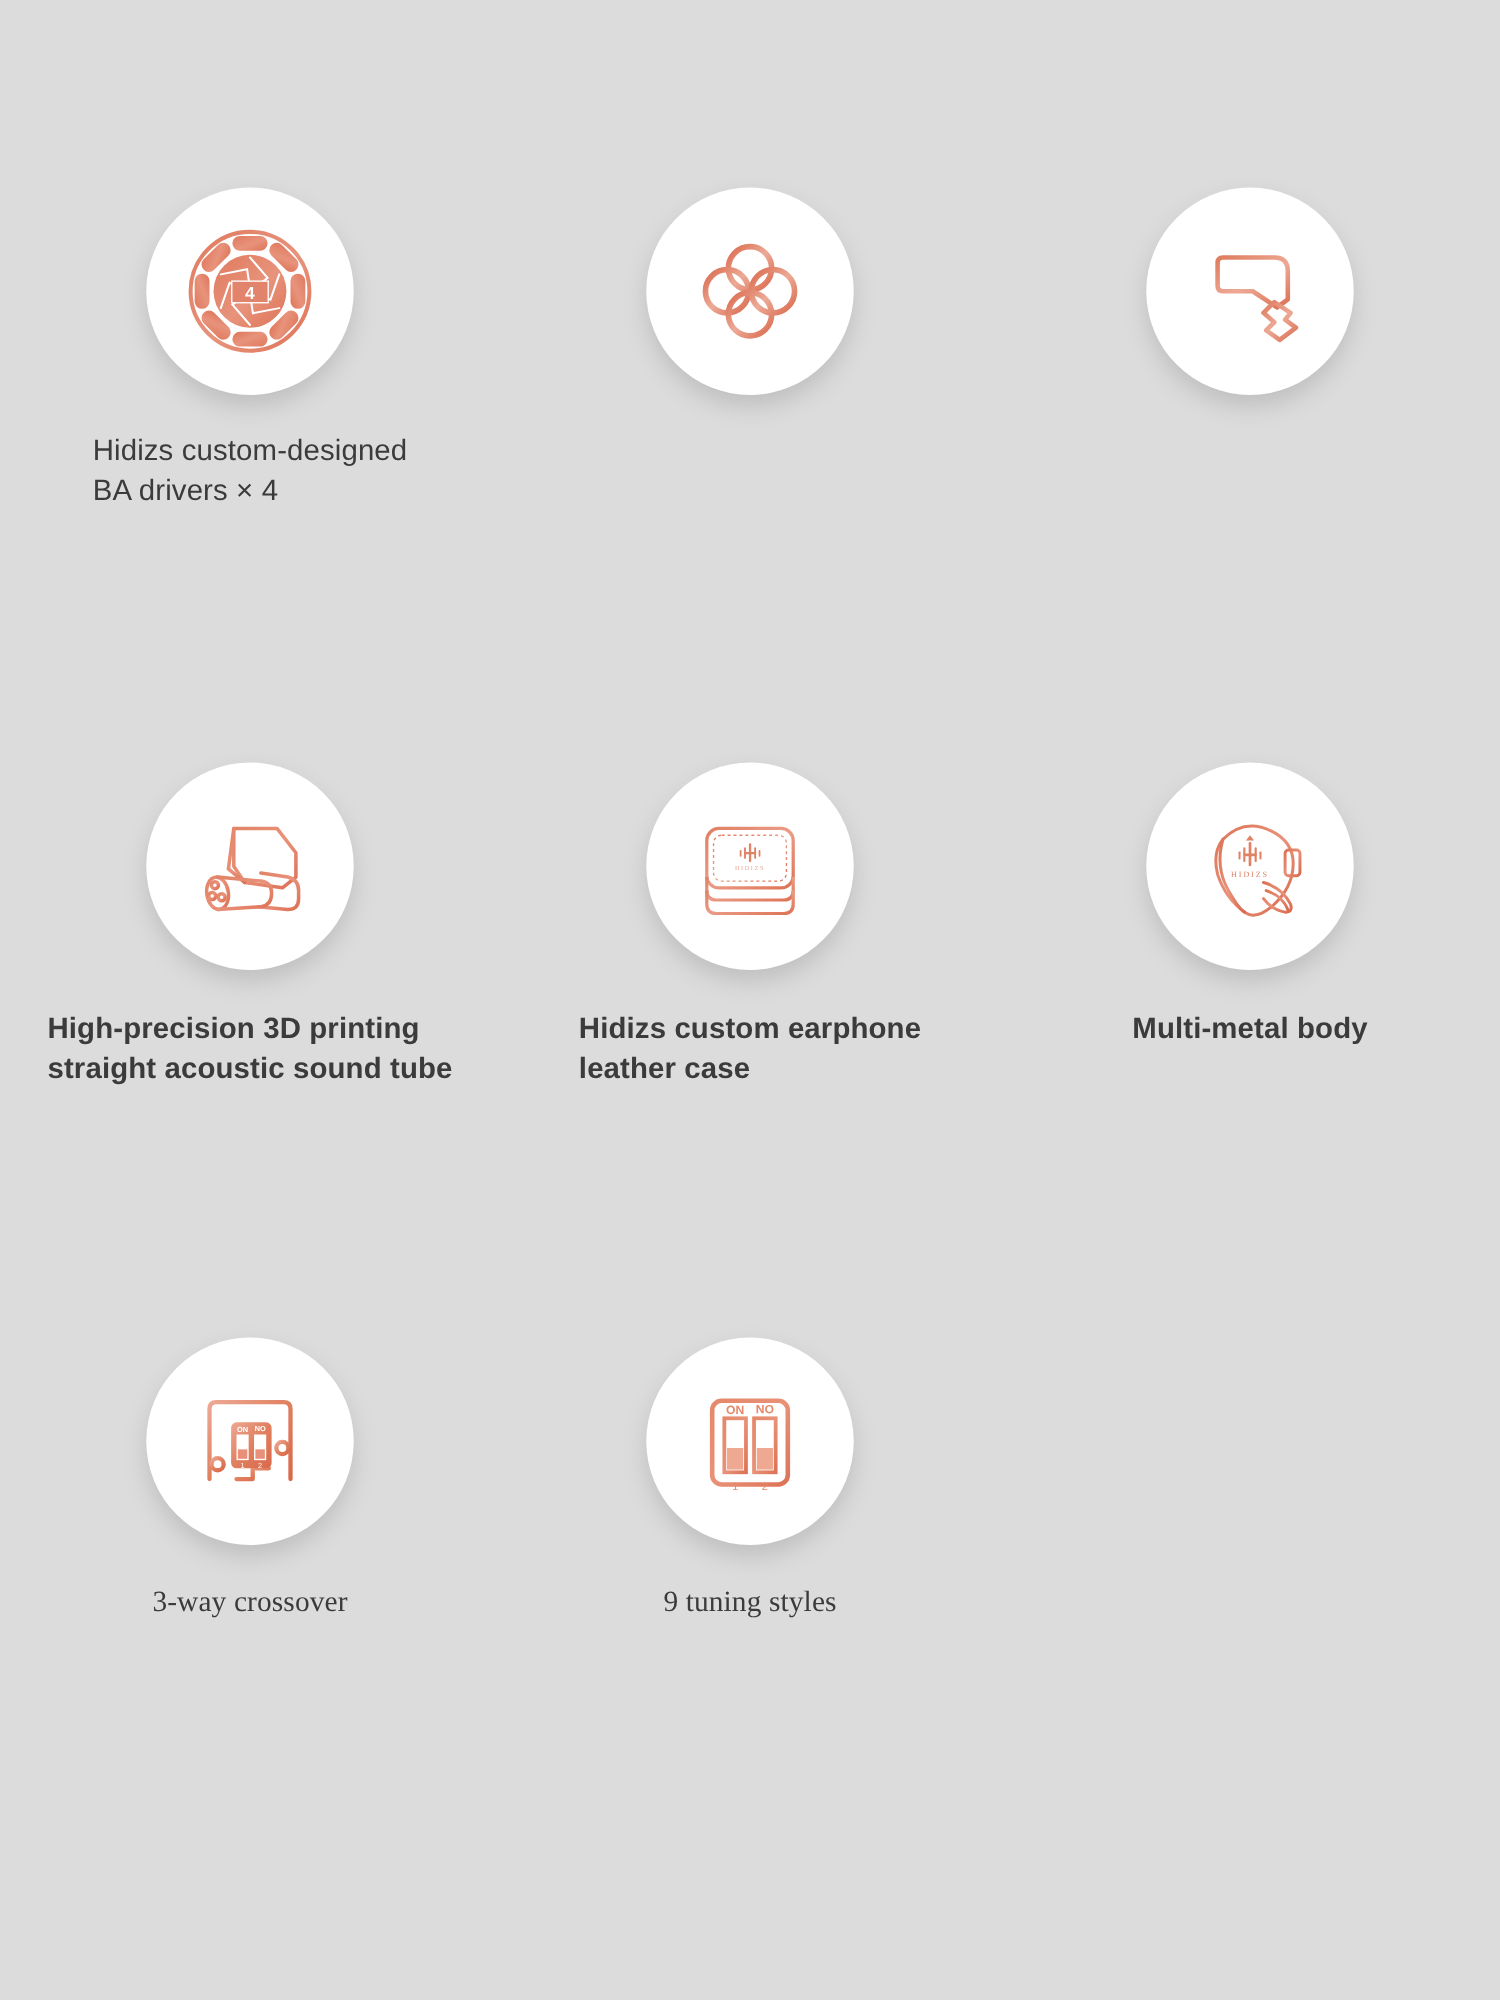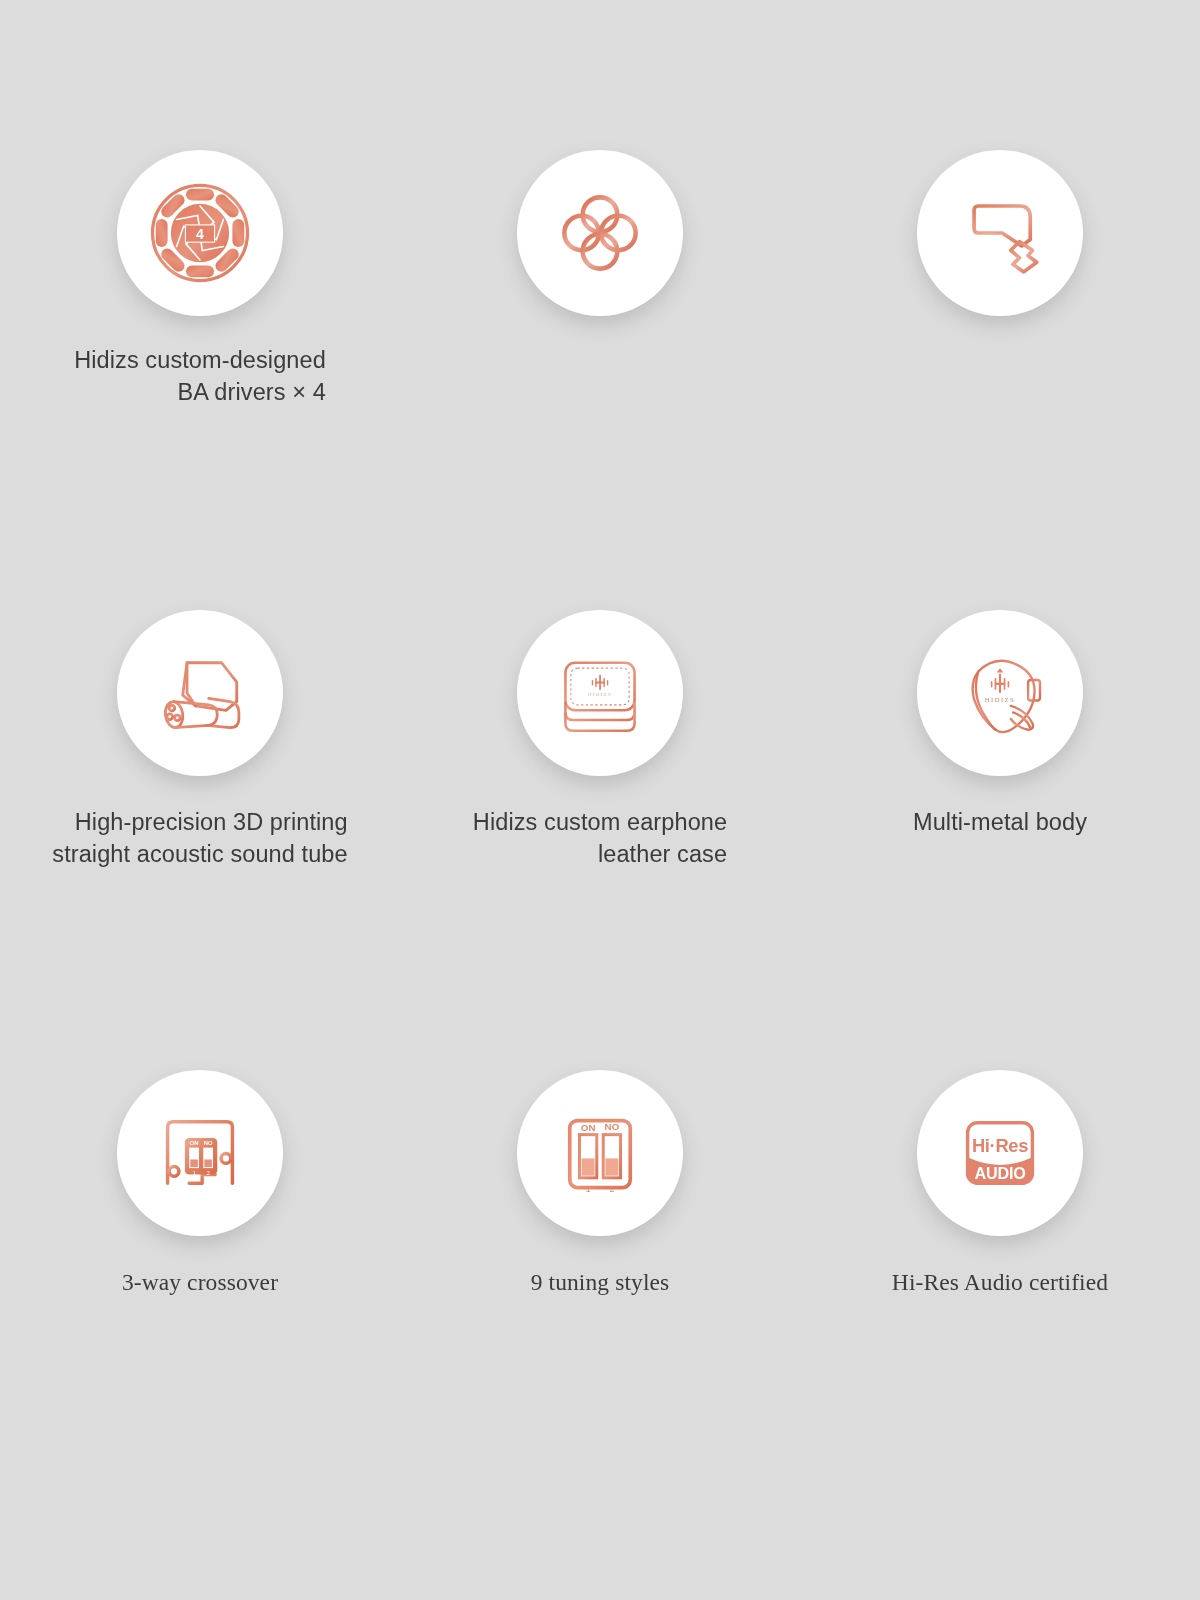--- a/index.html
+++ b/index.html
@@ -42,30 +42,30 @@
     flex: 0 0 auto;
   }
   .icon-bubble svg {
     display: block;
     width: 108px;
     height: 108px;
     overflow: visible;
   }
   .caption {
     margin-top: 28px;
-    text-align: right;
+    text-align: left;
     color: #3b3b3b;
     font-size: 23.5px;
     line-height: 1.38;
     letter-spacing: 0.1px;
     white-space: pre-line;
     font-weight: 400;
   }
   
-  .row-2 .caption { margin-top: 30px; }
+  .row-2 .caption { margin-top: 30px; font-weight: bold; }
   .row-3 .caption { margin-top: 30px; font-family: Liberation Serif, serif; }
 </style>
 </head>
 <body>
 
 <div class="feature-grid">
 
   <div class="feature-cell row-1">
     <div class="icon-bubble">
       <svg viewBox="0 0 100 100">
@@ -374,34 +374,14 @@
         </g>
         <text x="39" y="30" text-anchor="middle" font-family="Liberation Sans, sans-serif" font-size="9" font-weight="bold" fill="#e5886a">ON</text>
         <text x="61" y="30" text-anchor="middle" font-family="Liberation Sans, sans-serif" font-size="9" font-weight="bold" fill="#e5886a" transform="rotate(180 61 26.5)">ON</text>
         <text x="39" y="86" text-anchor="middle" font-family="Liberation Sans, sans-serif" font-size="8" fill="#e5886a">1</text>
         <text x="61" y="86" text-anchor="middle" font-family="Liberation Sans, sans-serif" font-size="8" fill="#e5886a">2</text>
       </svg>
     </div>
     <div class="caption">9 tuning styles</div>
   </div>
 
-  <div class="feature-cell row-3">
-    <div class="icon-bubble">
-      <svg viewBox="0 0 100 100">
-        <defs>
-          <clipPath id="logoClip">
-            <rect x="20" y="22" width="60" height="56" rx="9"></rect>
-          </clipPath>
-        </defs>
-
-        <rect x="20" y="22" width="60" height="56" rx="9" fill="none" stroke="#e2836c" stroke-width="3.2"></rect>
-        <g clip-path="url(#logoClip)">
-
-          <path d="M 20 54 Q 50 68 80 54 L 80 78 L 20 78 Z" fill="#e2836c"></path>
-        </g>
-        <text x="50" y="49" text-anchor="middle" font-family="Liberation Sans, sans-serif" font-size="17" font-weight="bold" fill="#e2836c" letter-spacing="-0.3">Hi·Res</text>
-        <text x="50" y="74" text-anchor="middle" font-family="Liberation Sans, sans-serif" font-size="15" font-weight="bold" fill="#ffffff" letter-spacing="-0.2">AUDIO</text>
-      </svg>
-    </div>
-    <div class="caption">Hi-Res Audio certified</div>
-  </div>
 
 </div>
 
 </body></html>

